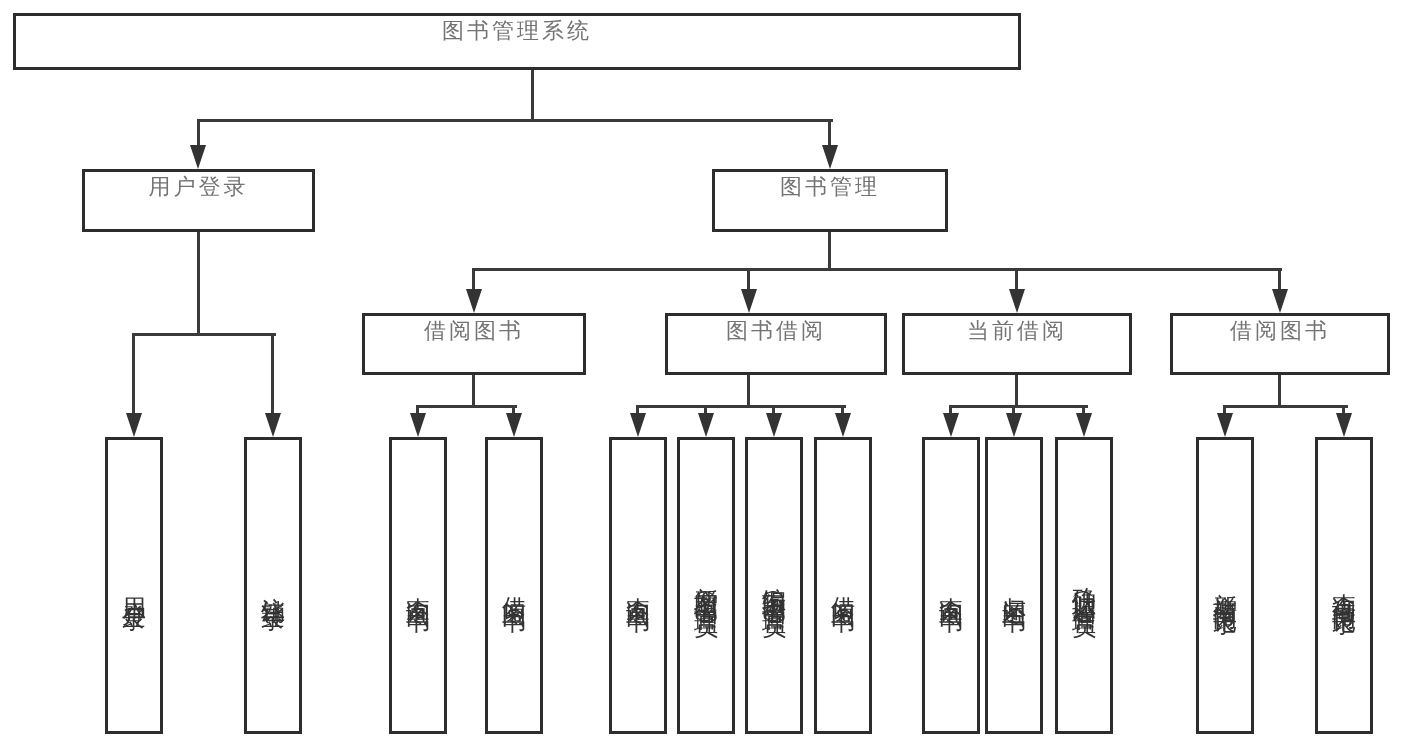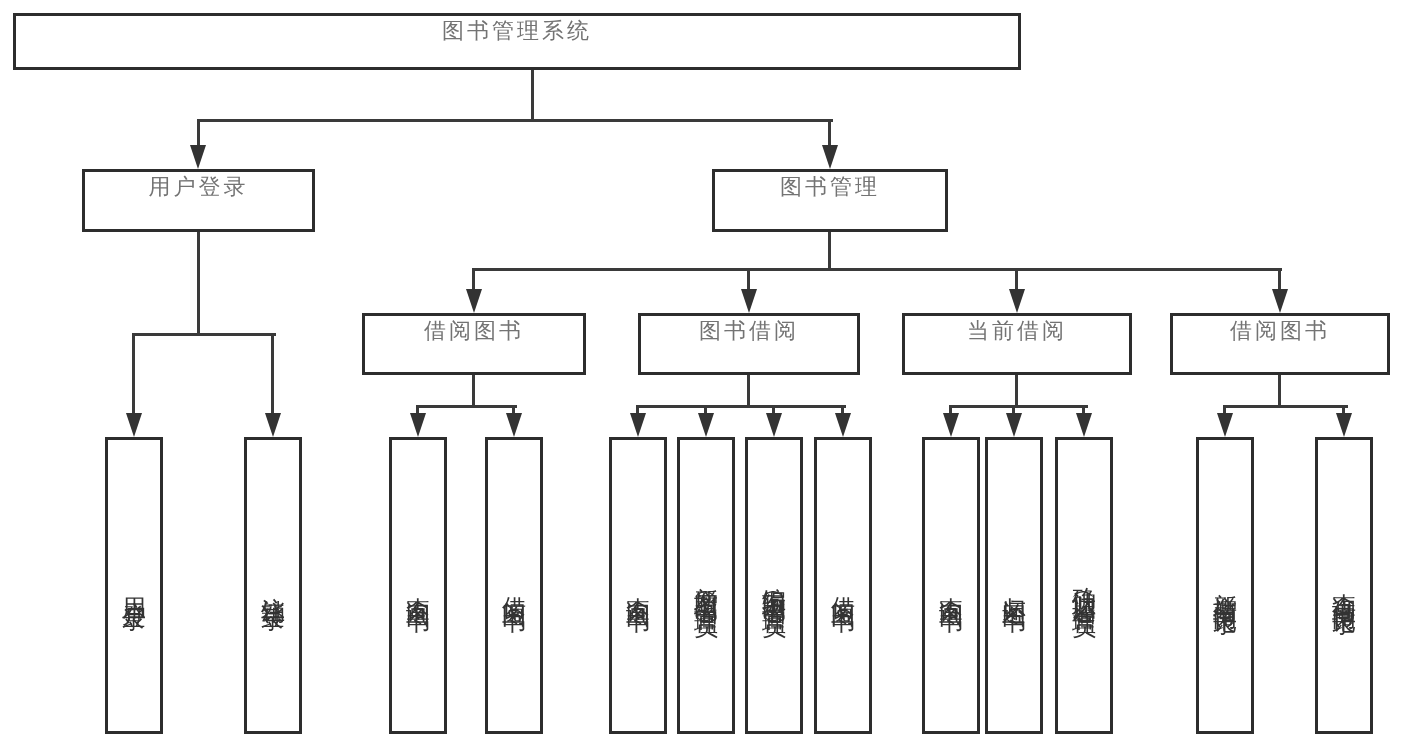--- a/index.html
+++ b/index.html
@@ -108,21 +108,21 @@
   <div class="node" style="left:82px;top:169px;width:233px;height:63px">
     <span>用户登录</span>
   </div>
   <div class="node" style="left:712px;top:169px;width:236px;height:63px">
     <span>图书管理</span>
   </div>
 
   <div class="node" style="left:362px;top:313px;width:224px;height:62px">
     <span>借阅图书</span>
   </div>
-  <div class="node" style="left:638px;top:313px;width:222px;height:62px">
+  <div class="node" style="left:665px;top:313px;width:222px;height:62px">
     <span>图书借阅</span>
   </div>
   <div class="node" style="left:902px;top:313px;width:230px;height:62px">
     <span>当前借阅</span>
   </div>
   <div class="node" style="left:1170px;top:313px;width:220px;height:62px">
     <span>借阅图书</span>
   </div>
 
   <div class="leaf" style="left:105px">

